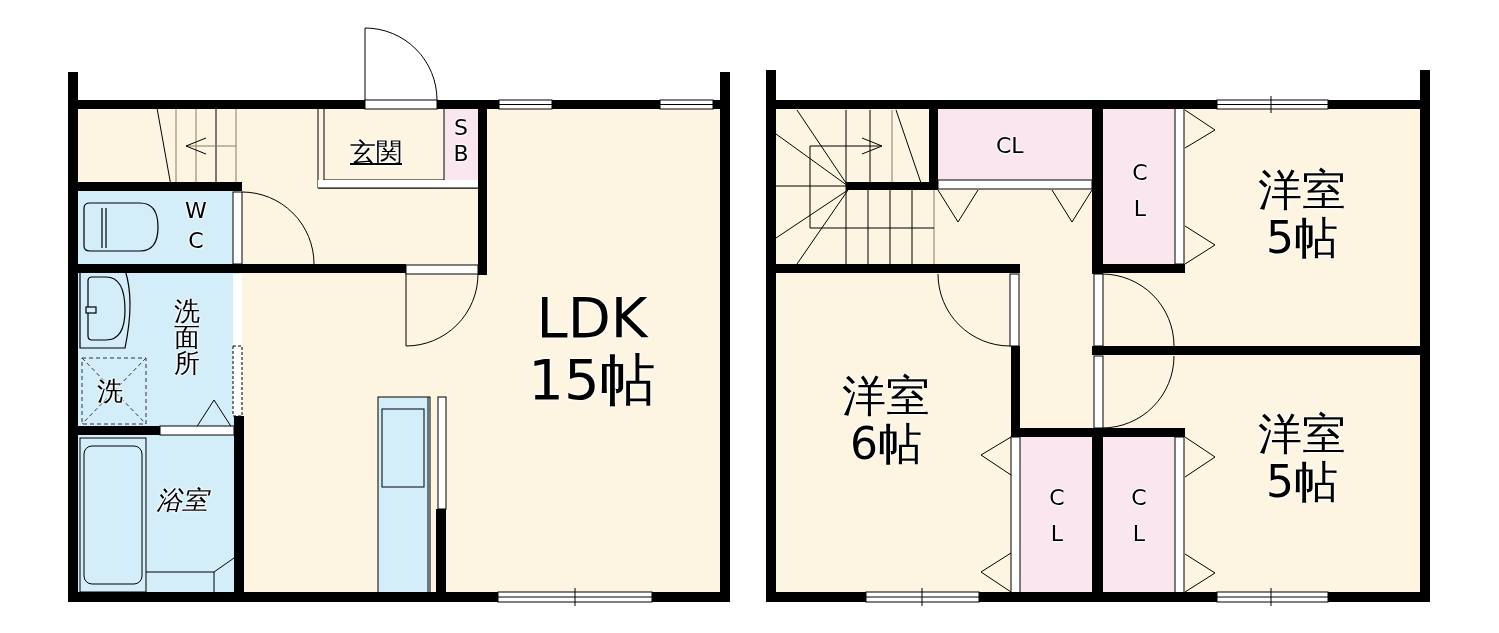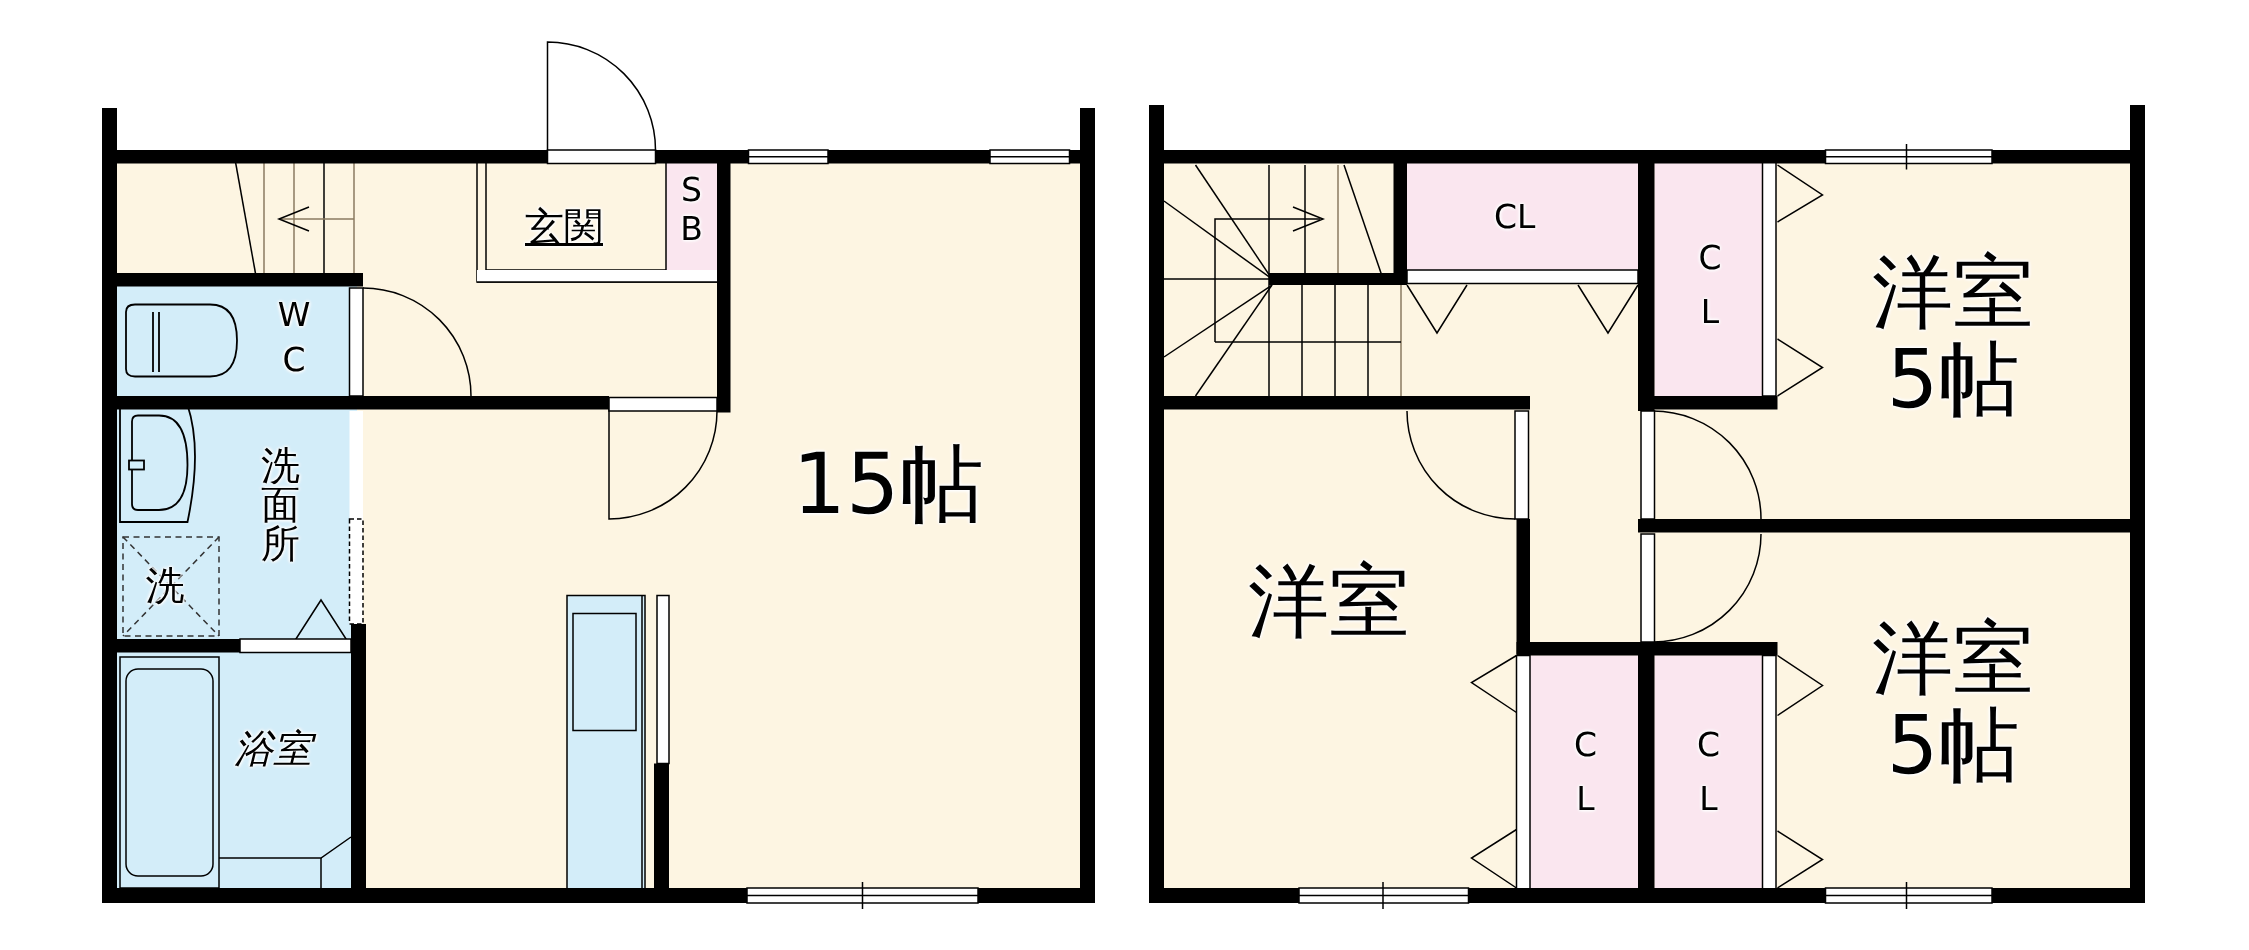--- a/index.html
+++ b/index.html
@@ -2,21 +2,21 @@
 <html><head>
   <meta charset="utf-8">
   <style>
     html, body { margin: 0; padding: 0; background: #ffffff; }
     body { width: 1499px; height: 633px; position: relative; overflow: hidden;
            font-family: "DejaVu Sans", "Liberation Sans", sans-serif; }
     svg { position: absolute; left: 0; top: 0; }
     .lbl { position: absolute; color: #000; text-align: center; line-height: 1;
            text-shadow: 0 0 3px #fff, 0 0 3px #fff, 0 0 2px #fff, 0 0 2px #fff; white-space: pre; }
     .lbl-big { font-size: 56px; }
-    .lbl-mid { font-size: 54px; }
+    .lbl-mid { font-size: 44px; }
     .lbl-sm { font-size: 26px; }
     .lbl-xs { font-size: 22px; }
     .vert { display: flex; flex-direction: column; align-items: center; }
   </style>
 </head>
 <body>
 
 <svg width="1499" height="633" viewBox="0 0 1499 633">
 
   <g>
@@ -217,34 +217,36 @@
   <span style="margin-top:8px">C</span>
 </div>
 <div class="lbl lbl-sm vert" style="left:170px;top:298px;width:34px;">
   <span>洗</span>
   <span>面</span>
   <span>所</span>
 </div>
 <div class="lbl lbl-sm" style="left:97px;top:378px;">洗</div>
 <div class="lbl lbl-sm" style="left:156px;top:487px;font-style:italic;">浴室</div>
 <div class="lbl lbl-big vert" style="left:512px;top:290px;width:160px;">
+  <span>LDK</span>
   <span style="margin-top:6px">15帖</span>
 </div>
 
 <div class="lbl lbl-xs" style="left:996px;top:135px;">CL</div>
 <div class="lbl lbl-xs vert" style="left:1128px;top:162px;width:24px;">
   <span>C</span>
   <span style="margin-top:14px">L</span>
 </div>
 <div class="lbl lbl-mid vert" style="left:1232px;top:168px;width:140px;">
   <span>洋室</span>
   <span style="margin-top:4px">5帖</span>
 </div>
 <div class="lbl lbl-mid vert" style="left:816px;top:374px;width:140px;">
   <span>洋室</span>
+  <span style="margin-top:4px">6帖</span>
 </div>
 <div class="lbl lbl-xs vert" style="left:1045px;top:487px;width:24px;">
   <span>C</span>
   <span style="margin-top:14px">L</span>
 </div>
 <div class="lbl lbl-xs vert" style="left:1127px;top:487px;width:24px;">
   <span>C</span>
   <span style="margin-top:14px">L</span>
 </div>
 <div class="lbl lbl-mid vert" style="left:1232px;top:412px;width:140px;">

